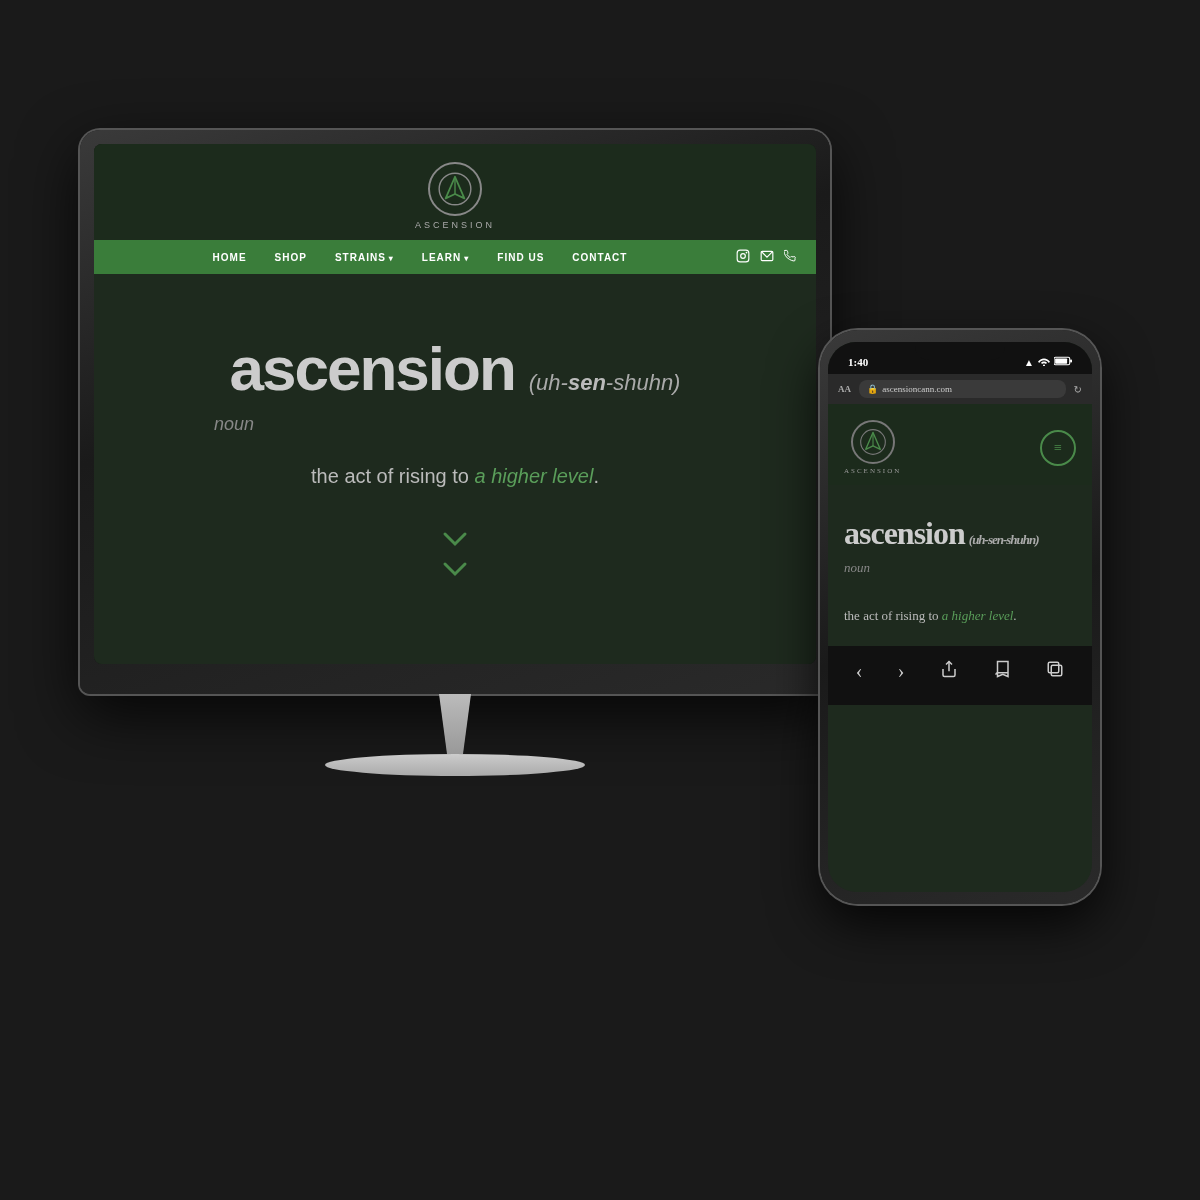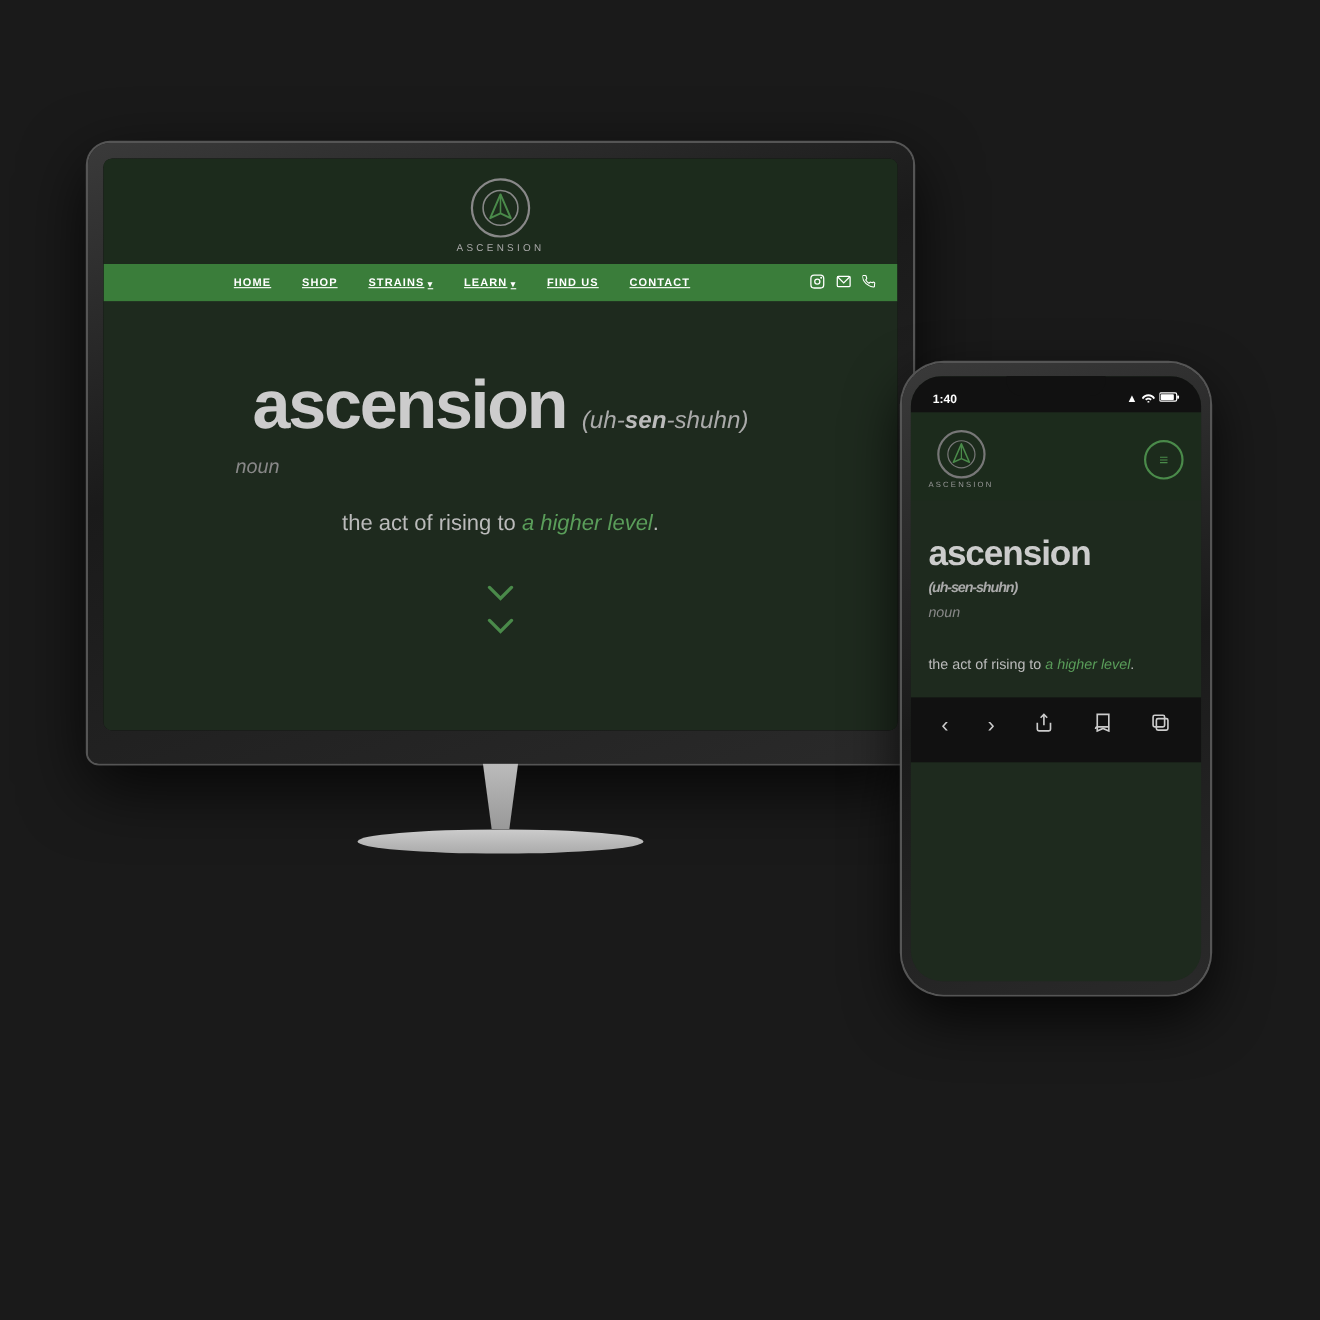--- a/index.html
+++ b/index.html
@@ -102,21 +102,20 @@
 
     .nav-item {
       color: #fff;
       font-size: 10px;
       font-weight: bold;
       letter-spacing: 1px;
       text-transform: uppercase;
       padding: 0 14px;
       cursor: pointer;
       white-space: nowrap;
-      text-decoration: underline;
     }
 
     .nav-item-dropdown {
       display: flex;
       align-items: flex-end;
       gap: 3px;
     }
 
     .nav-icons {
       display: flex;
@@ -213,20 +212,21 @@
       border-radius: 50%;
       margin: 0 auto;
     }
 
     
     .phone-wrapper {
       position: absolute;
       right: 50px;
       top: 280px;
       width: 280px;
+      font-family: Liberation Serif, serif;
     }
 
     .phone-body {
       background: linear-gradient(160deg, #3a3a3a 0%, #1a1a1a 50%, #2a2a2a 100%);
       border-radius: 38px;
       padding: 12px 8px;
       box-shadow: 0 0 0 2px #555, 0 20px 50px rgba(0,0,0,0.8);
       position: relative;
     }
 
@@ -530,20 +530,28 @@
             <span>
               <svg width="18" height="10" viewBox="0 0 24 12" fill="white">
                   <rect x="0" y="1" width="21" height="10" rx="2" fill="none" stroke="white" stroke-width="1.5"></rect>
                   <rect x="1.5" y="2.5" width="16" height="7" rx="1" fill="white"></rect>
                   <rect x="21.5" y="4" width="2.5" height="4" rx="1" fill="white"></rect>
                 </svg>
             </span>
           </div>
         </div>
 
+        <div class="phone-browser-bar">
+          <span class="phone-aa">AA</span>
+          <div class="phone-url-bar">
+            <span>🔒</span>
+            <span>ascensioncann.com</span>
+          </div>
+          <span class="phone-reload">↻</span>
+        </div>
 
         <div class="phone-site-header">
           <div class="phone-logo">
             <div class="phone-logo-circle">
               <svg class="phone-logo-svg" viewBox="0 0 50 50">
                 <circle cx="25" cy="25" r="22" fill="none" stroke="#777" stroke-width="2"></circle>
                 <polygon points="25,8 38,38 25,32 12,38" fill="none" stroke="#4a8a4a" stroke-width="2.5" stroke-linejoin="round"></polygon>
                 <line x1="25" y1="8" x2="25" y2="32" stroke="#4a8a4a" stroke-width="2"></line>
               </svg>
             </div>

